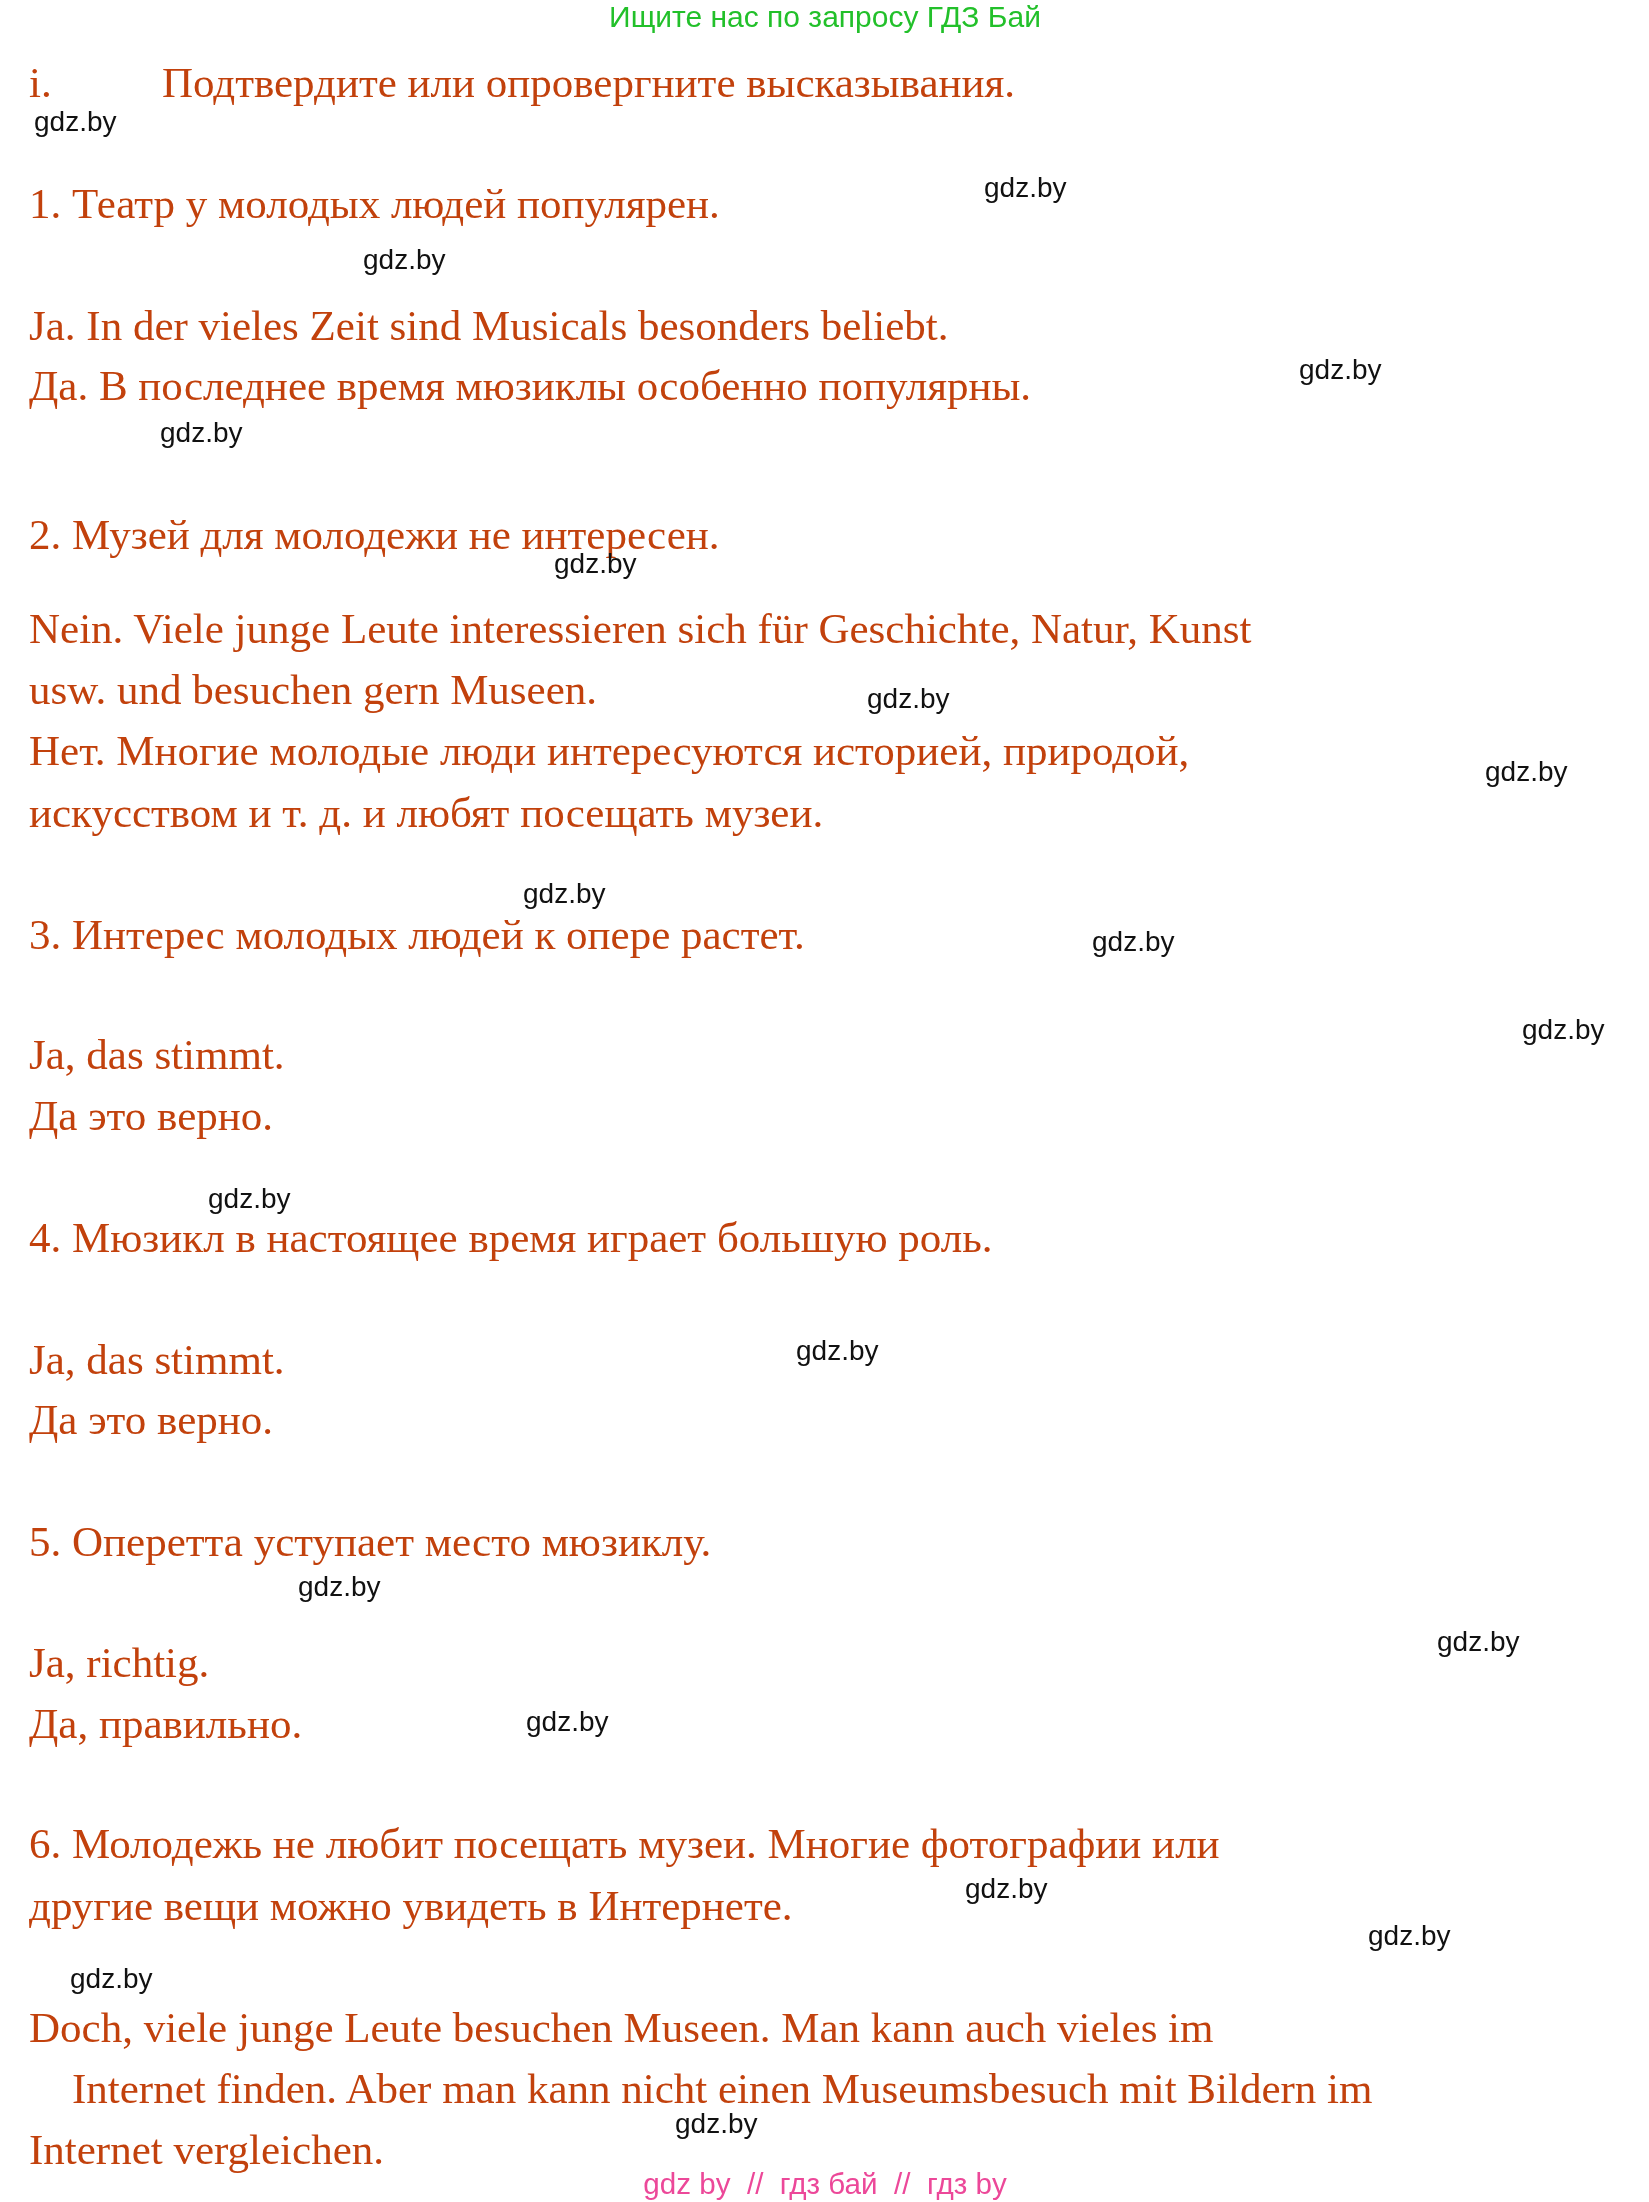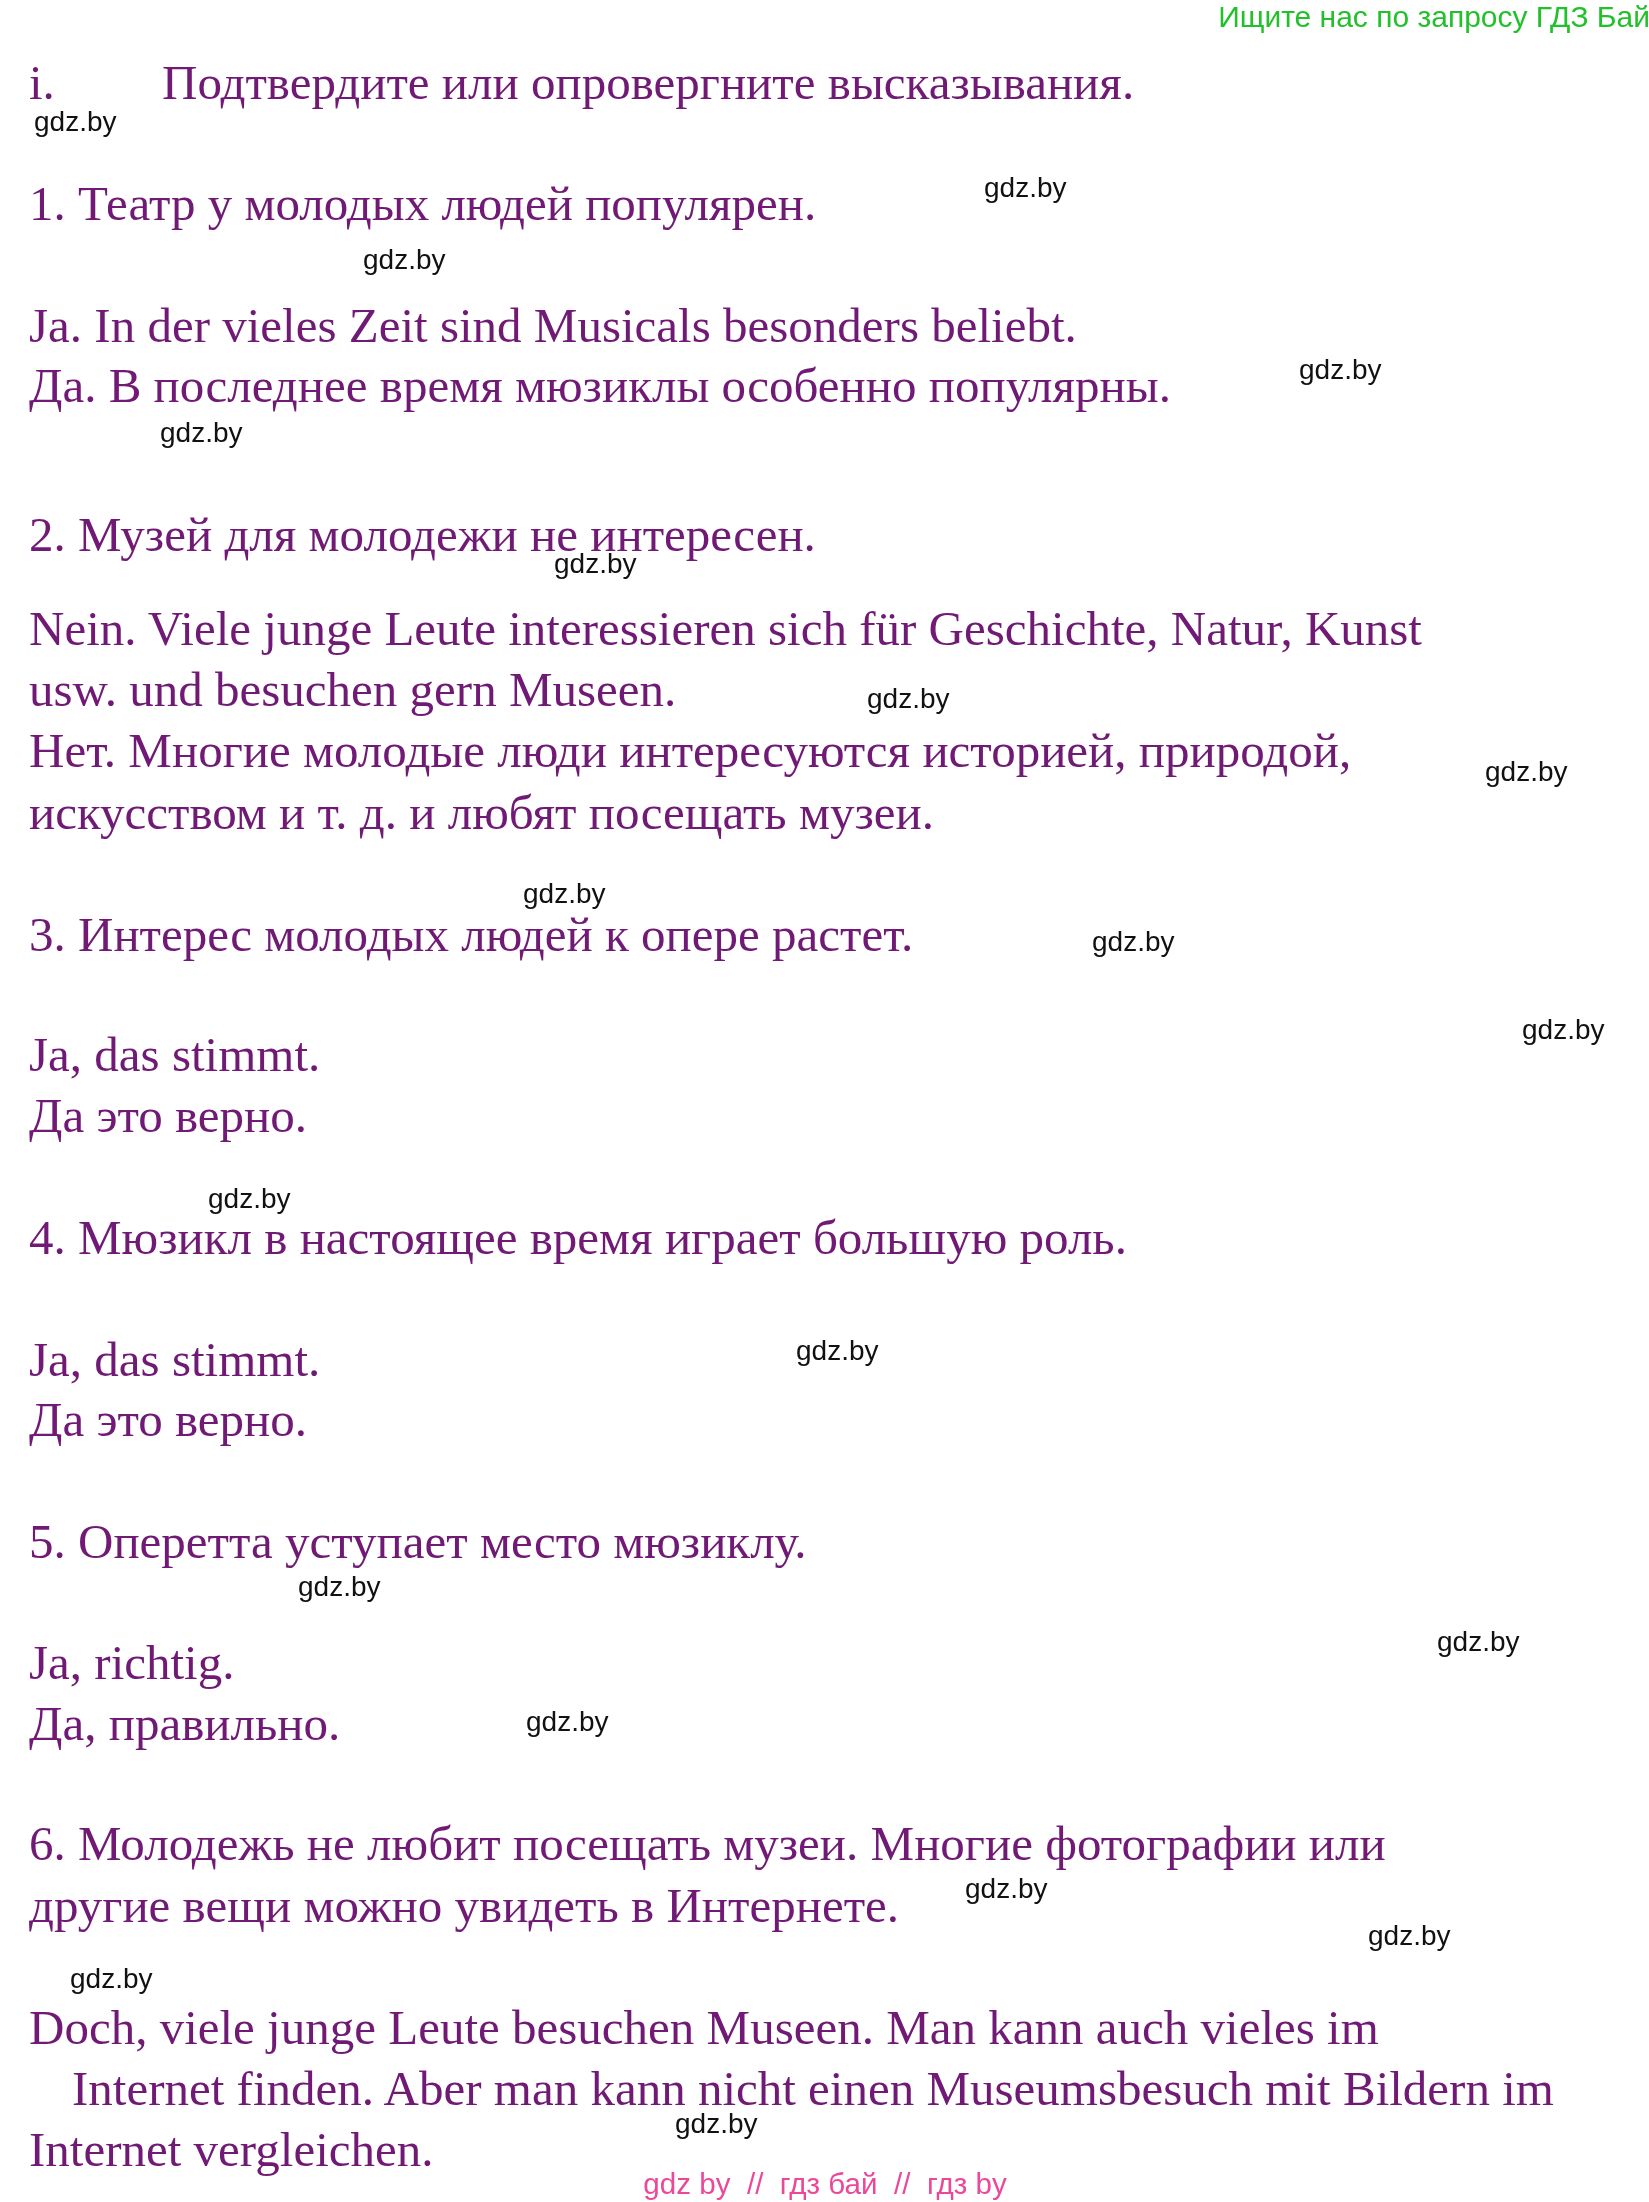--- a/index.html
+++ b/index.html
@@ -1,20 +1,20 @@
 <!DOCTYPE html>
 <html style="font-size:14.3px"><head>
 <meta charset="utf-8">
 <style>
   html, body { margin:0; padding:0; background:#ffffff; }
   body { width:1650px; height:2202px; position:relative; overflow:hidden; }
-  .hdr { position:absolute; left:0; width:1650px; top:0; text-align:right;
+  .hdr { position:absolute; left:0; width:1650px; top:0; text-align:center;
          font-family:"Liberation Sans", "DejaVu Sans", sans-serif; font-size:30px; line-height:34px; }
   .line { position:absolute; left:29px; white-space:nowrap;
-          font-family:"Liberation Serif", "DejaVu Serif", serif; font-size:49px; line-height:59px; color:#701a75; }
+          font-family:"Liberation Serif", "DejaVu Serif", serif; font-size:43px; line-height:59px; color:#c2410c; }
   .wm { position:absolute; white-space:nowrap;
         font-family:"Liberation Sans", "DejaVu Sans", sans-serif; font-size:28px; line-height:30px; color:#111; }
   .footer { position:absolute; left:0; width:1650px; top:2167px; text-align:center;
             font-family:"Liberation Sans", "DejaVu Sans", sans-serif; font-size:29.6px; line-height:34px; }
   .title-num { display:inline-block; width:133px; }
 </style>
 </head>
 <body>
 
 <div class="hdr" style="color:#22c02a; top:0px;">

